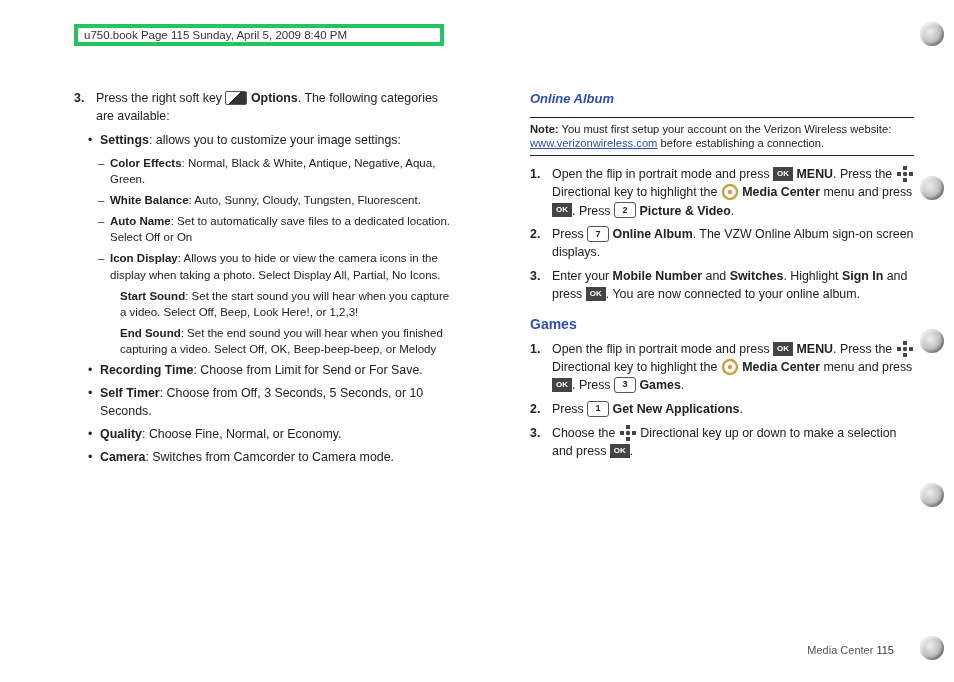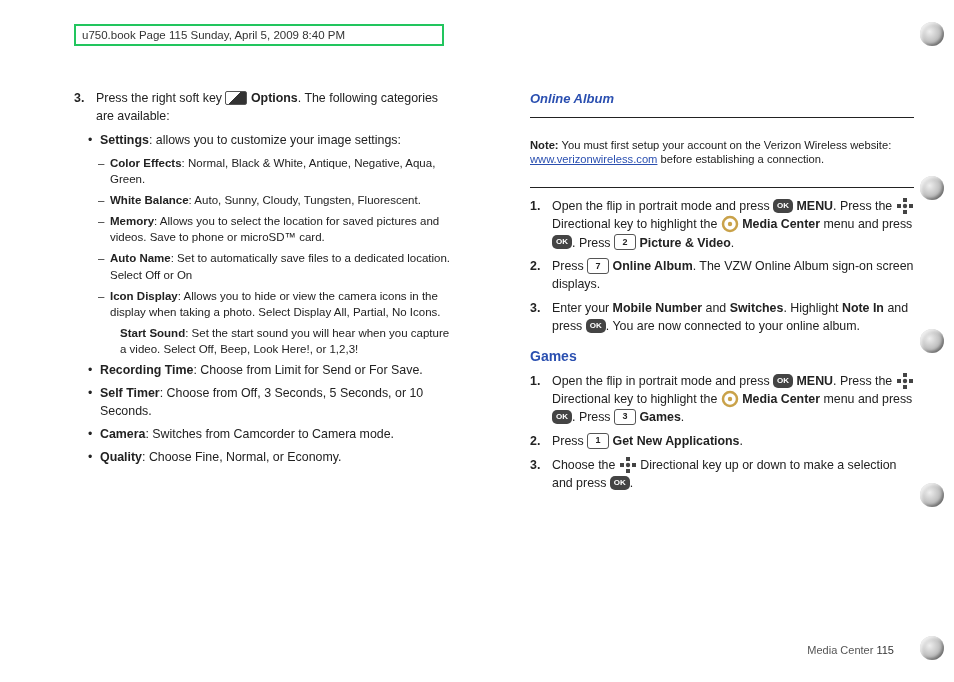--- a/index.html
+++ b/index.html
@@ -26,21 +26,21 @@
   .ring {
     width: 24px; height: 24px;
     border-radius: 50%;
     background: radial-gradient(circle at 40% 40%, #eee 0, #bbb 55%, #888 80%, #666 100%);
     box-shadow: inset 2px 2px 3px rgba(255,255,255,0.7), inset -2px -2px 3px rgba(0,0,0,0.25);
   }
   .header-band {
     position: absolute;
     left: 74px; top: 24px;
     width: 370px; height: 22px;
-    border: 2px solid #22c55e;
+    border: 4px solid #22c55e;
     display: flex; align-items: center;
     padding: 0 6px;
     font-size: 11.5px;
     color: #333;
   }
   .page {
     position: absolute;
     left: 74px; top: 90px;
     width: 840px;
     display: flex;
@@ -54,26 +54,26 @@
   .numitem .t { flex: 1; }
   .bullets1 { margin: 6px 0 0 14px; }
   .b1 { display: flex; margin-bottom: 5px; }
   .b1::before { content: "•"; width: 12px; flex: 0 0 12px; }
   .dashlist { margin-left: 10px; }
   .d1 { display: flex; margin-bottom: 5px; font-size: 11.5px; line-height: 1.4; }
   .d1::before { content: "–"; width: 12px; flex: 0 0 12px; }
   .sub { margin-left: 22px; font-size: 11.5px; line-height: 1.4; margin-bottom: 5px; }
   .sect-title { color: #2a4fb0; font-weight: 700; font-style: italic; font-size: 13px; margin-bottom: 8px; }
   .sect-title2 { color: #2a4fb0; font-weight: 700; font-size: 14px; margin: 10px 0 6px; }
-  .note-rule { border-top: 1.5px solid #222; border-bottom: 1.5px solid #222; padding: 20px 0; font-size: 11.2px; line-height: 1.3; margin-bottom: 10px; }
+  .note-rule { border-top: 1.5px solid #222; border-bottom: 1.5px solid #222; padding: 4px 0; font-size: 11.2px; line-height: 1.3; margin-bottom: 10px; }
   .link { color: #2a4fb0; text-decoration: underline; }
   .key-ok {
     display: inline-flex; align-items: center; justify-content: center;
     width: 20px; height: 14px; background: #444; color: #fff;
-    border-radius: 5px; font-size: 8px; font-weight: 700;
+    border-radius: 0; font-size: 8px; font-weight: 700;
     vertical-align: middle; position: relative; top: -1px;
   }
   .key-box {
     display: inline-flex; align-items: center; justify-content: center;
     width: 22px; height: 16px; border: 1px solid #555; border-radius: 3px;
     font-size: 9px; font-weight: 700; vertical-align: middle;
     background: #fff; position: relative; top: -1px;
   }
   .softkey {
     display: inline-block; width: 22px; height: 14px;
@@ -129,41 +129,39 @@
         <div><b>Settings</b><span>: allows you to customize your image settings:</span></div>
       </div>
       <div class="dashlist">
         <div class="d1">
             <div><b>Color Effects</b><span>: Normal, Black &amp; White, Antique, Negative, Aqua, Green.</span></div>
           </div>
         <div class="d1">
             <div><b>White Balance</b><span>: Auto, Sunny, Cloudy, Tungsten, Fluorescent.</span></div>
           </div>
         <div class="d1">
-            <div><b>Memory</b><span>: Allows you to select the location for saved pictures and videos. Save to phone or microSD™ card.</span></div>
-          </div>
-        <div class="d1">
             <div><b>Auto Name</b><span>: Set to automatically save files to a dedicated location. Select Off or On</span></div>
           </div>
         <div class="d1">
             <div><b>Icon Display</b><span>: Allows you to hide or view the camera icons in the display when taking a photo. Select Display All, Partial, No Icons.</span></div>
           </div>
         <div class="sub"><b>Start Sound</b><span>: Set the start sound you will hear when you capture a video. Select Off, Beep, Look Here!, or 1,2,3!</span></div>
+        <div class="sub"><b>End Sound</b><span>: Set the end sound you will hear when you finished capturing a video. Select Off, OK, Beep-beep-beep, or Melody</span></div>
       </div>
       <div class="b1">
           <div><b>Recording Time</b><span>: Choose from Limit for Send or For Save.</span></div>
         </div>
       <div class="b1">
           <div><b>Self Timer</b><span>: Choose from  Off, 3 Seconds, 5 Seconds, or 10 Seconds.</span></div>
         </div>
       <div class="b1">
+          <div><b>Quality</b><span>: Choose Fine, Normal, or Economy.</span></div>
+        </div>
+      <div class="b1">
           <div><b>Camera</b><span>: Switches from Camcorder to Camera mode.</span></div>
-        </div>
-      <div class="b1">
-          <div><b>Quality</b><span>: Choose Fine, Normal, or Economy.</span></div>
         </div>
     </div>
   </div>
 
   <div class="col col2">
     <div class="sect-title">Online Album</div>
 
     <div class="note-rule">
       <b>Note:</b><span> You must first setup your account on the Verizon Wireless website: </span><span class="link">www.verizonwireless.com</span><span> before establishing a connection.</span>
     </div>
@@ -198,21 +196,21 @@
       <div class="t">
         <span>Press </span>
         <span class="key-box">7</span>
         <b>Online Album</b><span>. The VZW Online Album sign-on screen displays.</span>
       </div>
     </div>
 
     <div class="numitem">
       <div class="n">3.</div>
       <div class="t">
-        <span>Enter your </span><b>Mobile Number</b><span> and </span><b>Switches</b><span>. Highlight </span><b>Note In</b><span> and press </span>
+        <span>Enter your </span><b>Mobile Number</b><span> and </span><b>Switches</b><span>. Highlight </span><b>Sign In</b><span> and press </span>
         <span class="key-ok">OK</span><span>. You are now connected to your online album.</span>
       </div>
     </div>
 
     <div class="sect-title2">Games</div>
 
     <div class="numitem">
       <div class="n">1.</div>
       <div class="t">
         <span>Open the flip in portrait mode and press </span>

